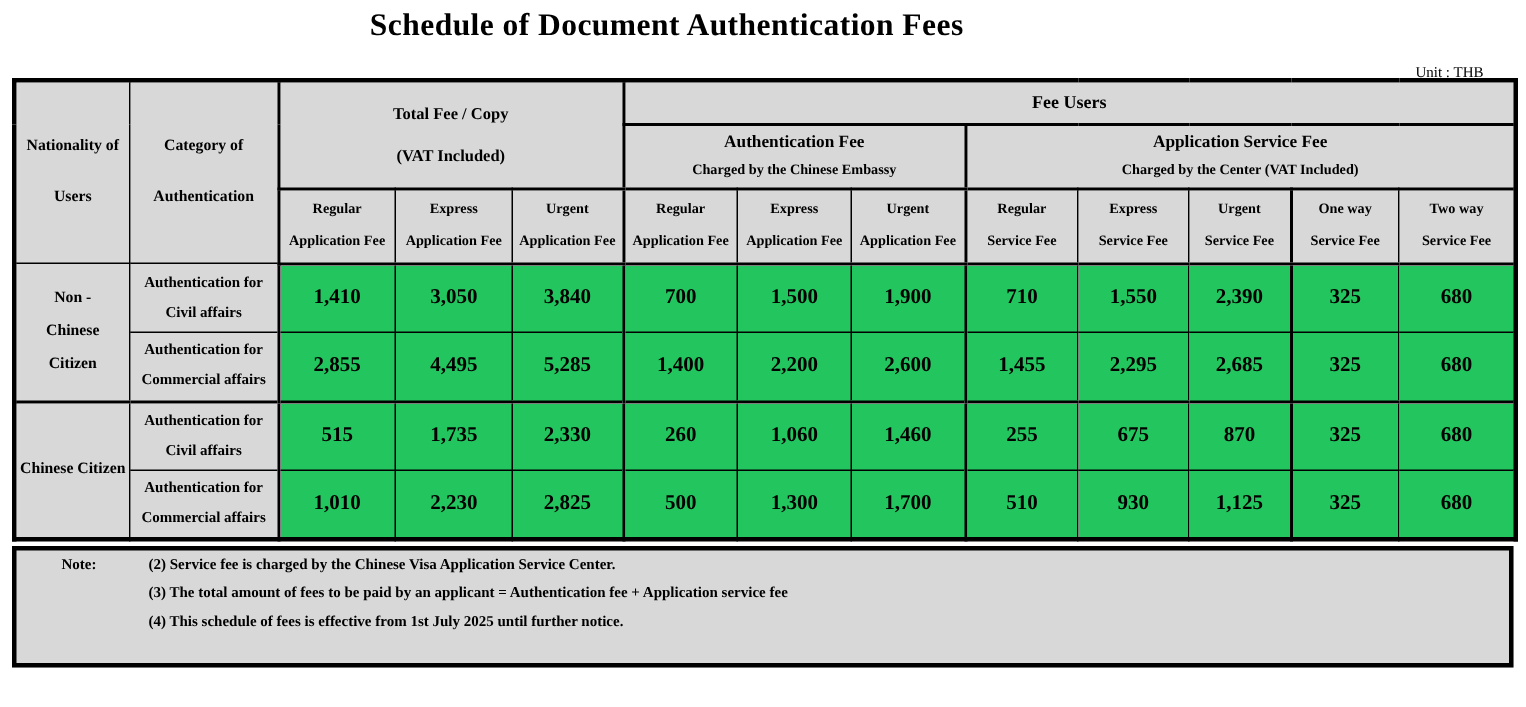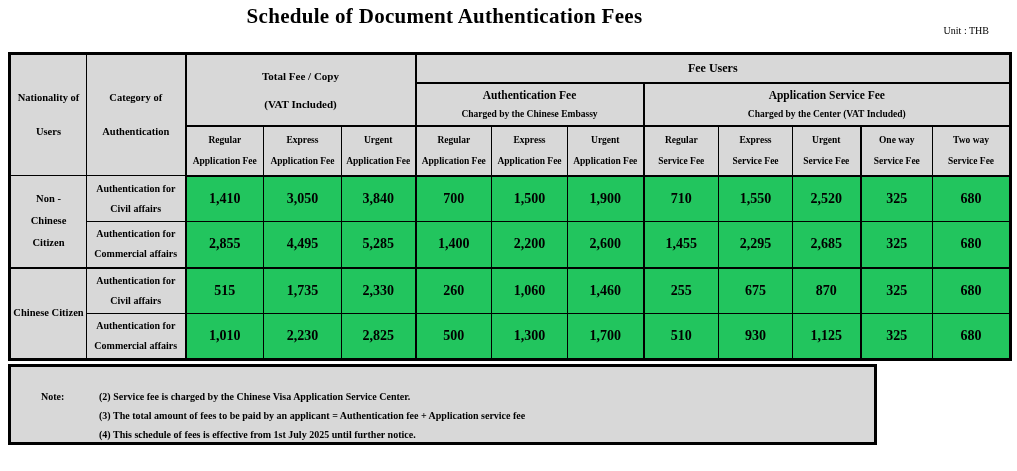--- a/index.html
+++ b/index.html
@@ -14,21 +14,21 @@
   .page-title {
     position: absolute;
     top: 4px; left: 0; width: 889px;
     text-align: center;
     font-size: 21px;
     font-weight: bold;
     letter-spacing: 0.3px;
   }
   .unit-label {
     position: absolute;
-    top: 25px; right: 28px;
+    top: 43px; right: 28px;
     font-size: 10px;
     font-weight: normal;
   }
   table.fee-table {
     position: absolute;
     left: 8px; top: 52px;
     width: 1001px;
     border-collapse: collapse;
     table-layout: fixed;
     border: 3px solid #000;
@@ -63,26 +63,26 @@
   .col-head { font-size: 9.5px; }
   .col-head div { line-height: 21px; }
   .nat-cell { font-size: 10.5px; }
   .nat-cell div { line-height: 22px; }
   .cat-cell { font-size: 10px; }
   .cat-cell div { line-height: 20px; }
 
   .note-box {
     position: absolute;
     left: 8px; top: 364px;
-    width: 869px; height: 81px;
+    width: 1001px; height: 81px;
     background: #d8d8d8;
     border: 3px solid #000;
     display: flex;
     align-items: flex-start;
-    padding-top: 20px;
+    padding-top: 0;
   }
   .note-label {
     width: 58px;
     margin-left: 30px;
     font-size: 10px;
     font-weight: bold;
     line-height: 19px;
   }
   .note-items { flex: 1; }
   .note-items div {
@@ -198,21 +198,21 @@
       <div>Civil affairs</div>
     </td>
     <td class="num-cell bl2">1,410</td>
     <td class="num-cell">3,050</td>
     <td class="num-cell">3,840</td>
     <td class="num-cell bl2">700</td>
     <td class="num-cell">1,500</td>
     <td class="num-cell">1,900</td>
     <td class="num-cell bl2">710</td>
     <td class="num-cell">1,550</td>
-    <td class="num-cell">2,520</td>
+    <td class="num-cell">2,390</td>
     <td class="num-cell bl2">325</td>
     <td class="num-cell">680</td>
   </tr>
   <tr class="drow">
     <td class="label-cell cat-cell">
       <div>Authentication for</div>
       <div>Commercial affairs</div>
     </td>
     <td class="num-cell bl2">2,855</td>
     <td class="num-cell">4,495</td>

